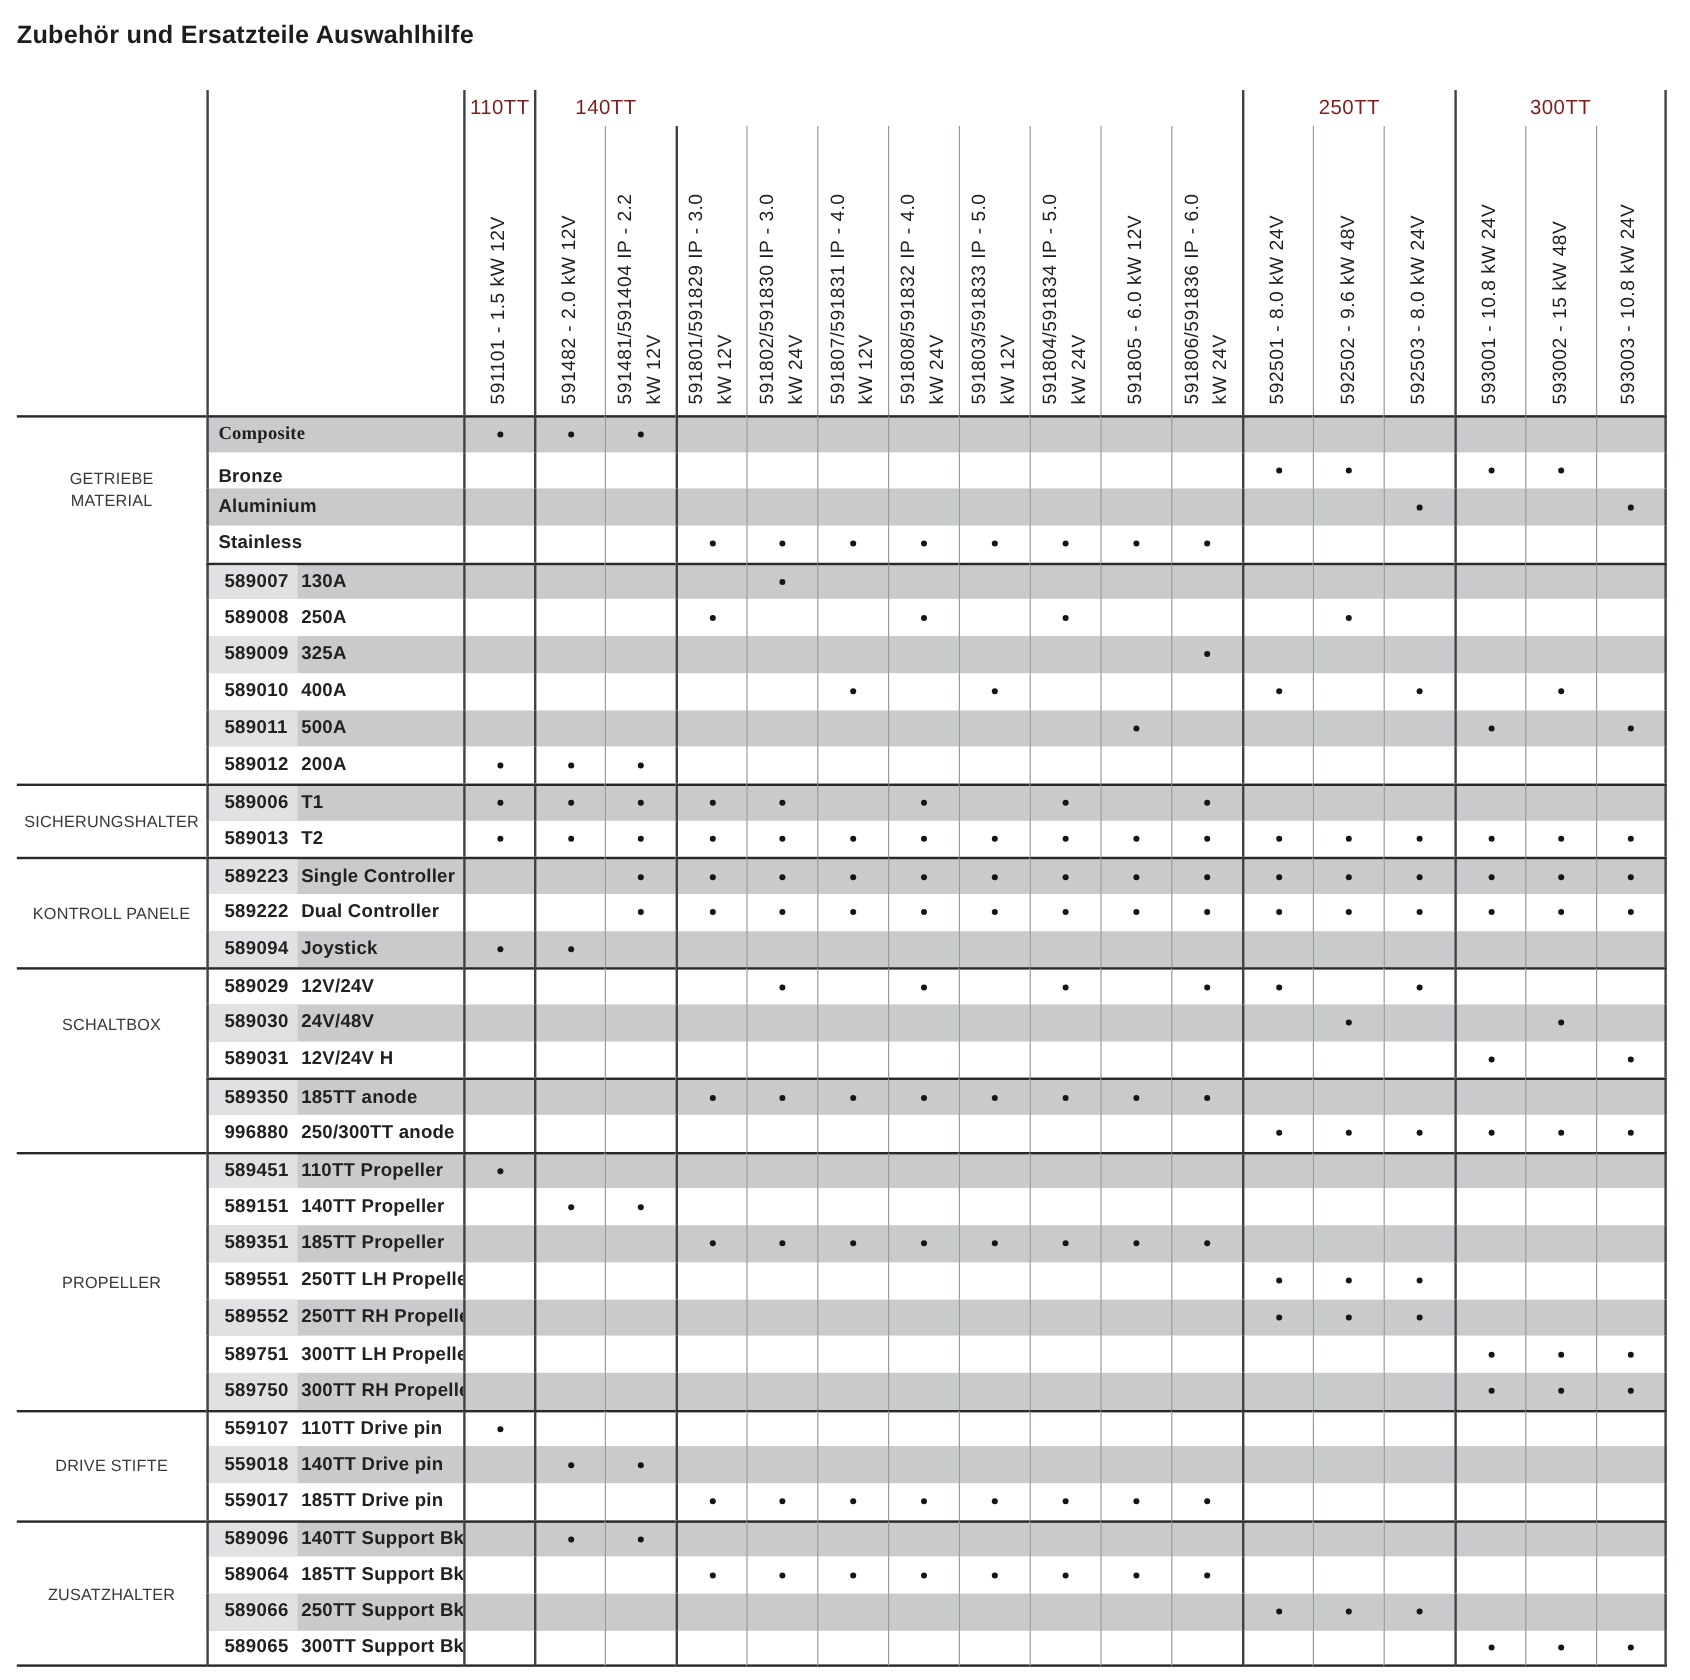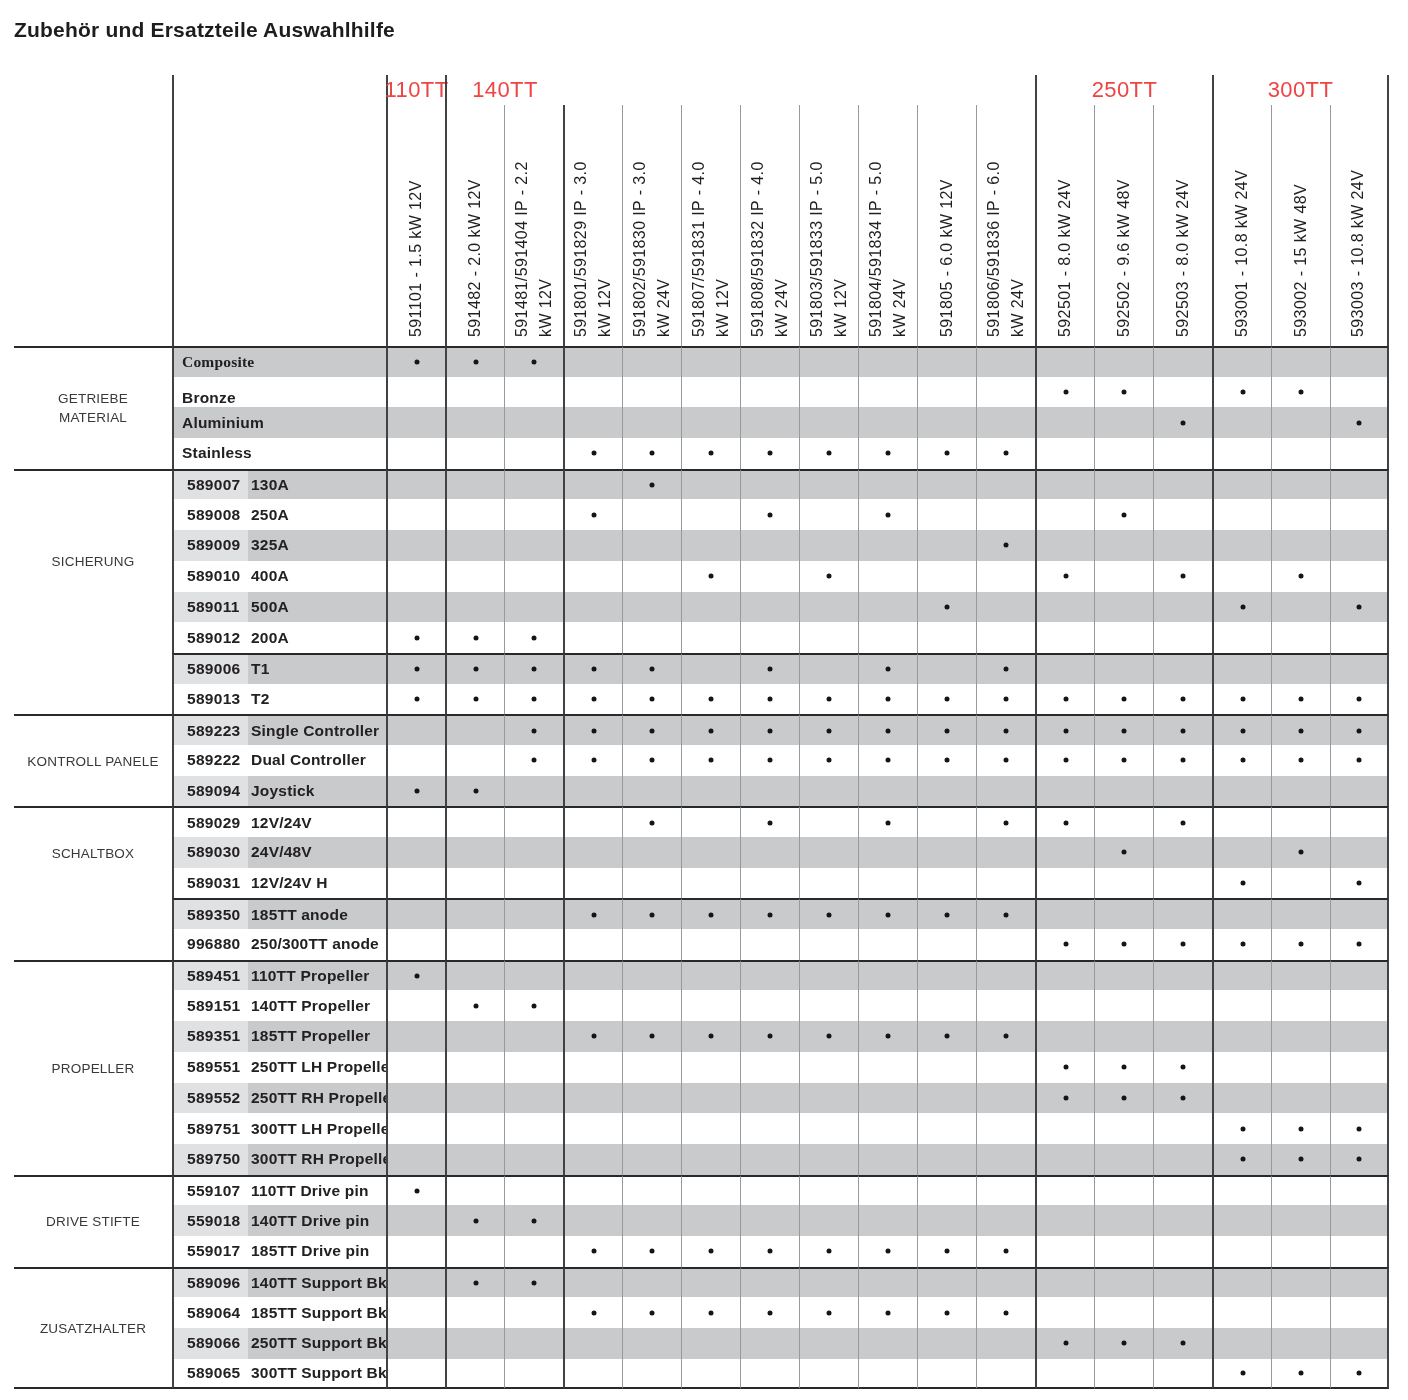--- a/index.html
+++ b/index.html
@@ -21,21 +21,21 @@
   .matrix > div { box-sizing:border-box; }
   .dkl { border-left:2px solid #414244; }
   .lgl { border-left:1px solid #98999b; }
   .dkr { border-right:2px solid #414244; }
   .div-top { border-top:2px solid #29292b; }
   .bot { border-bottom:2px solid #29292b; }
   .gray { background:#c9cacc; }
 
   .hgroup {
     display:flex; align-items:center; justify-content:center;
-    font-size:22px; color:#ef4444; letter-spacing:0.4px;
+    font-size:17px; color:#7f1d1d; letter-spacing:0.4px;
   }
   .hcell { position:relative; }
   .vlabel {
     position:absolute; left:100%; bottom:0;
     width:241px; height:59px;
     transform-origin:0 100%; transform:rotate(-90deg);
     display:flex; flex-direction:column; justify-content:center;
     padding-left:9px; box-sizing:border-box;
     white-space:pre; font-size:16px; line-height:24px;
     letter-spacing:0.4px; color:#1f1f21;
@@ -243,21 +243,20 @@
     </div>
     <div class="dcell lgl" style="grid-area: 6 / 13;">
       <div class="dot"></div>
     </div>
     <div class="dcell dkl" style="grid-area: 6 / 14;"></div>
     <div class="dcell lgl" style="grid-area: 6 / 15;"></div>
     <div class="dcell lgl" style="grid-area: 6 / 16;"></div>
     <div class="dcell dkl" style="grid-area: 6 / 17;"></div>
     <div class="dcell lgl" style="grid-area: 6 / 18;"></div>
     <div class="dcell lgl dkr" style="grid-area: 6 / 19;"></div>
-    <div class="scell div-top" style="grid-area: 7 / 1 / span 6;">SICHERUNG</div>
     <div class="pcell dkl gray div-top" style="grid-area: 7 / 2;">
       <div class="num lit">589007</div>
       <div class="desc">130A</div>
     </div>
     <div class="dcell dkl gray div-top" style="grid-area: 7 / 3;"></div>
     <div class="dcell dkl gray div-top" style="grid-area: 7 / 4;"></div>
     <div class="dcell lgl gray div-top" style="grid-area: 7 / 5;"></div>
     <div class="dcell dkl gray div-top" style="grid-area: 7 / 6;"></div>
     <div class="dcell lgl gray div-top" style="grid-area: 7 / 7;">
       <div class="dot"></div>
@@ -404,20 +403,21 @@
     <div class="dcell lgl" style="grid-area: 12 / 10;"></div>
     <div class="dcell lgl" style="grid-area: 12 / 11;"></div>
     <div class="dcell lgl" style="grid-area: 12 / 12;"></div>
     <div class="dcell lgl" style="grid-area: 12 / 13;"></div>
     <div class="dcell dkl" style="grid-area: 12 / 14;"></div>
     <div class="dcell lgl" style="grid-area: 12 / 15;"></div>
     <div class="dcell lgl" style="grid-area: 12 / 16;"></div>
     <div class="dcell dkl" style="grid-area: 12 / 17;"></div>
     <div class="dcell lgl" style="grid-area: 12 / 18;"></div>
     <div class="dcell lgl dkr" style="grid-area: 12 / 19;"></div>
+    <div class="scell div-top" style="grid-area: 13 / 1 / span 2;">SICHERUNGSHALTER</div>
     <div class="pcell dkl gray div-top" style="grid-area: 13 / 2;">
       <div class="num lit">589006</div>
       <div class="desc">T1</div>
     </div>
     <div class="dcell dkl gray div-top" style="grid-area: 13 / 3;">
       <div class="dot"></div>
     </div>
     <div class="dcell dkl gray div-top" style="grid-area: 13 / 4;">
       <div class="dot"></div>
     </div>

